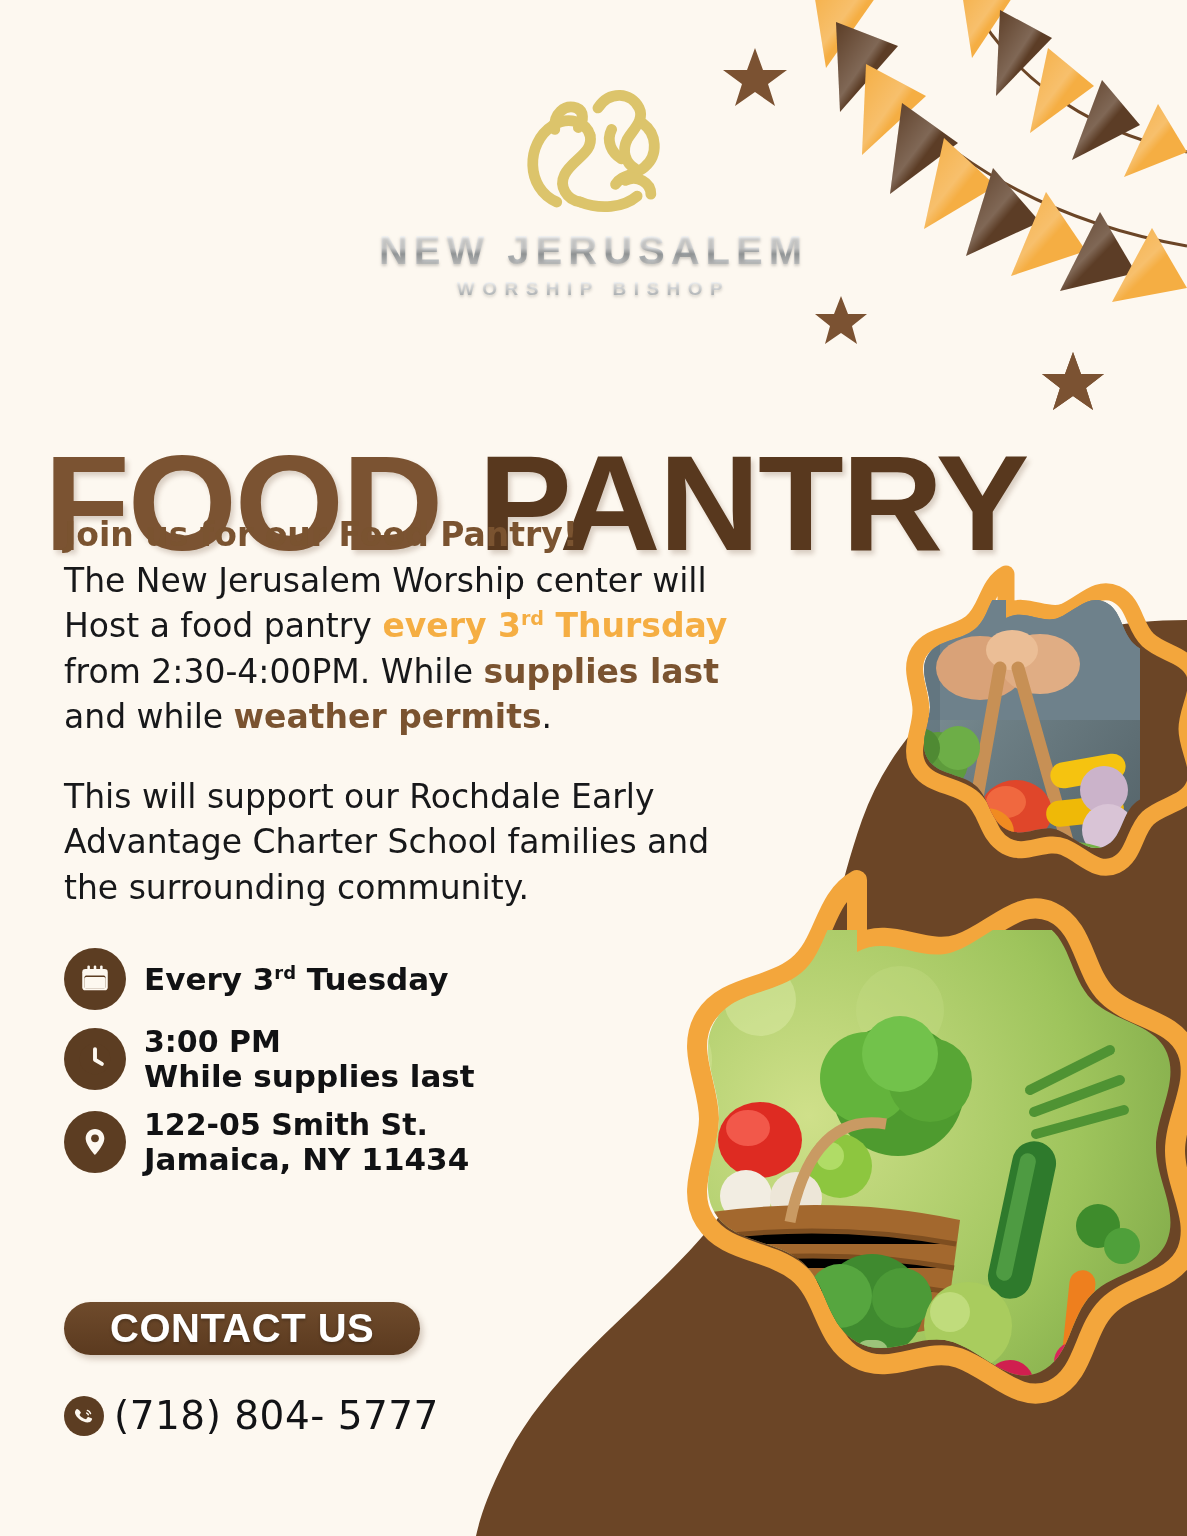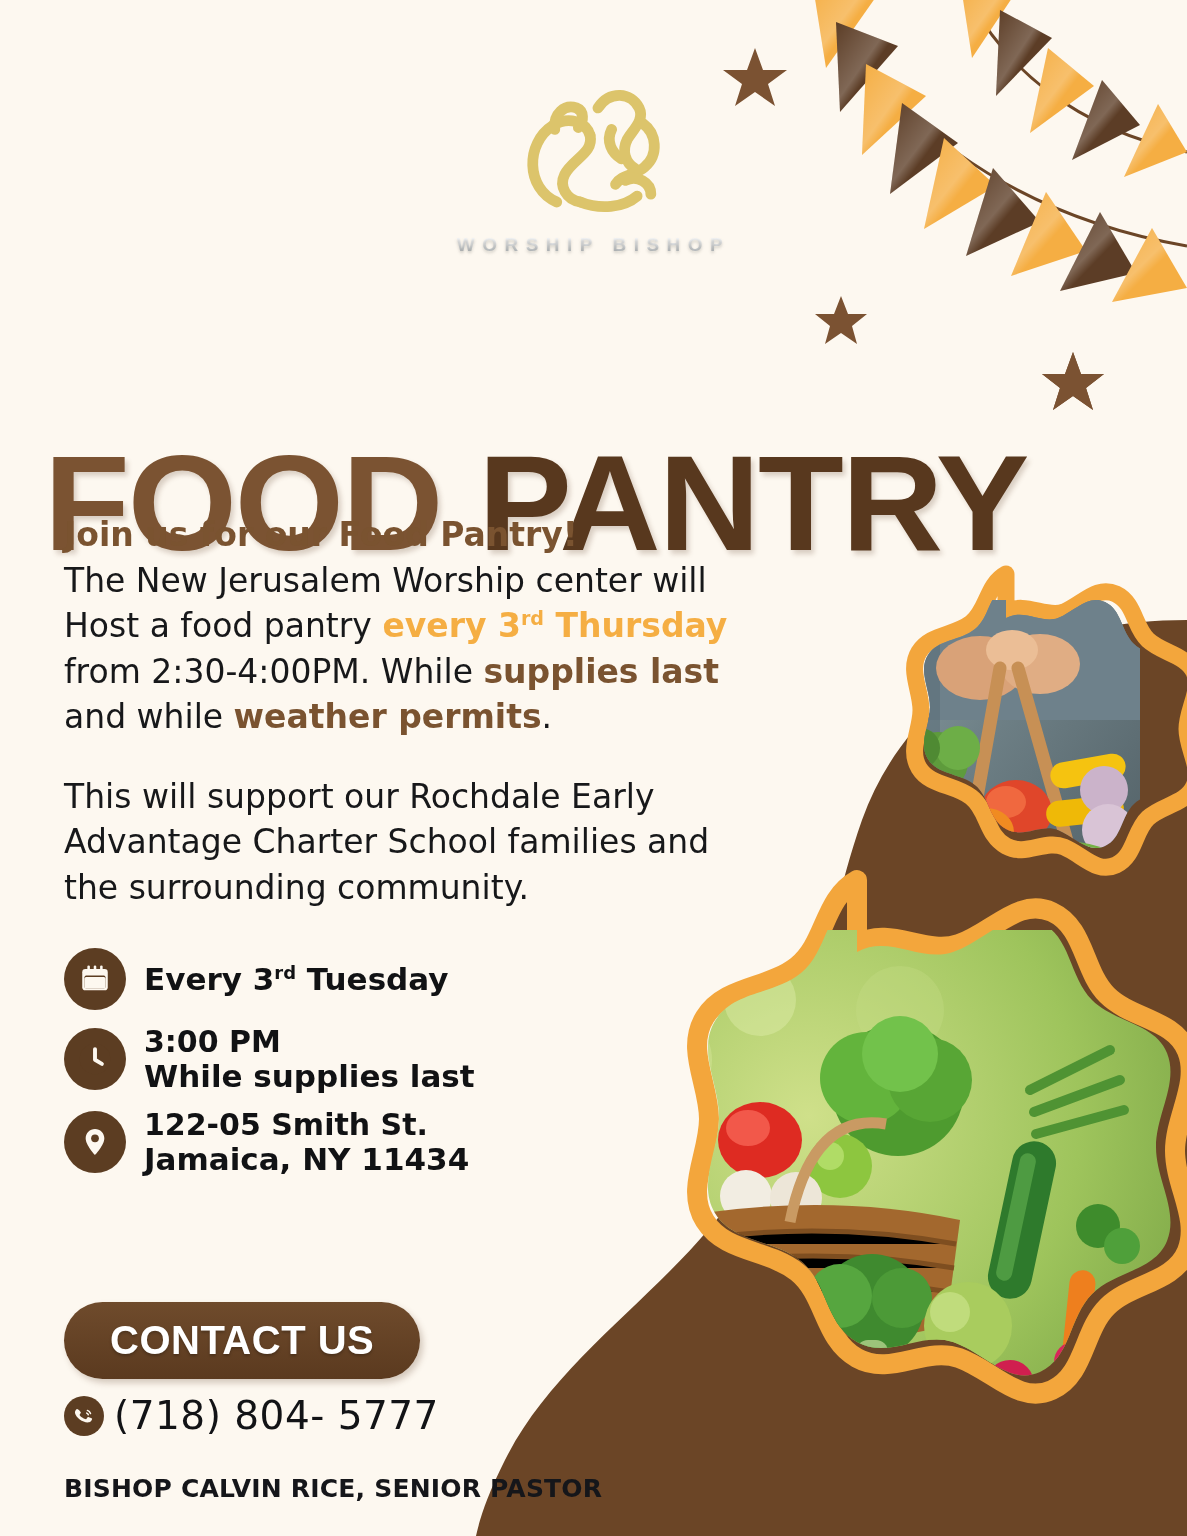--- a/index.html
+++ b/index.html
@@ -77,21 +77,21 @@
   }
   .dtext{font-size:31px;font-weight:700;color:#111214;line-height:1.12;}
   .dtext .big{font-size:30px;}
 
   
   .contact-btn{
     position:absolute;left:64px;top:1302px;z-index:6;
     background:linear-gradient(180deg,#6F4B2C 0%,#5B3A1F 100%);
     color:#fff;font-family:"Liberation Sans", sans-serif;
     font-size:40px;font-weight:700;letter-spacing:.5px;
-    padding:16px 46px;border-radius:40px;border:none;
+    padding:4px 46px;border-radius:40px;border:none;
     box-shadow:3px 4px 6px rgba(90,60,35,.25);
     text-shadow:0 2px 3px rgba(0,0,0,.25);
     display:inline-block;
   }
   .phone-row{
     position:absolute;left:64px;top:1393px;z-index:6;
     display:flex;align-items:center;
   }
   .phone-ico{
     width:40px;height:40px;border-radius:50%;background:#5C3D22;
@@ -414,20 +414,21 @@
 
         <path d="M104 30 C116 12, 138 14, 146 30 C152 42, 140 52, 134 62 C128 74, 132 86, 142 92"></path>
         <path d="M118 52 C112 64, 118 76, 128 82"></path>
 
         <path d="M150 46 C164 56, 166 78, 152 90 C142 99, 128 98, 122 108"></path>
         <path d="M132 104 C144 98, 158 106, 158 118"></path>
 
         <path d="M86 126 C106 134, 130 132, 144 120"></path>
       </g>
     </svg>
+    <div class="logo-name">NEW JERUSALEM</div>
     <div class="logo-sub">WORSHIP BISHOP</div>
   </div>
 
   <h1 class="headline">
     <span class="w1">FOOD</span><span>&nbsp;</span><span class="w2">PANTRY</span>
   </h1>
 
   <div class="body-copy">
     <span class="lede">Join us for our Food Pantry!</span>
     <span><span>The New Jerusalem Worship center will Host a food pantry </span><span class="hl-orange"><span>every 3</span><sup>rd</sup><span> Thursday</span></span><span> from 2:30-4:00PM. While </span><span class="hl-brown">supplies last</span><span> and while </span><span class="hl-brown">weather permits</span><span>.</span></span>
@@ -485,15 +486,14 @@
     <span class="phone-ico">
       <svg width="24" height="24" viewBox="0 0 24 24" fill="#FDF8F0">
         <path d="M6.6 3.6c-.9 0-2.8 2-2.8 3.6 0 5.4 6.6 12 12 12 1.6 0 3.6-1.9 3.6-2.8 0-.6-3.2-2.6-3.8-2.6-.7 0-1.5 1.8-2.2 1.8-1.3 0-5.5-4.2-5.5-5.5 0-.7 1.8-1.5 1.8-2.2 0-.6-2-3.8-2.6-3.8z" transform="rotate(-12 12 12)"></path>
         <path d="M15.4 6.4a5.2 5.2 0 0 1 3.1 3.1" fill="none" stroke="#FDF8F0" stroke-width="1.5" stroke-linecap="round"></path>
         <path d="M14.7 9.1a2.7 2.7 0 0 1 1.6 1.6" fill="none" stroke="#FDF8F0" stroke-width="1.5" stroke-linecap="round"></path>
       </svg>
     </span>
     <span class="phone-num">(718) 804- 5777</span>
   </div>
 
-  <div class="pastor">BISHOP CALVIN RICE, SENIOR PASTOR</div>
 
 </div>
 
 </body></html>

